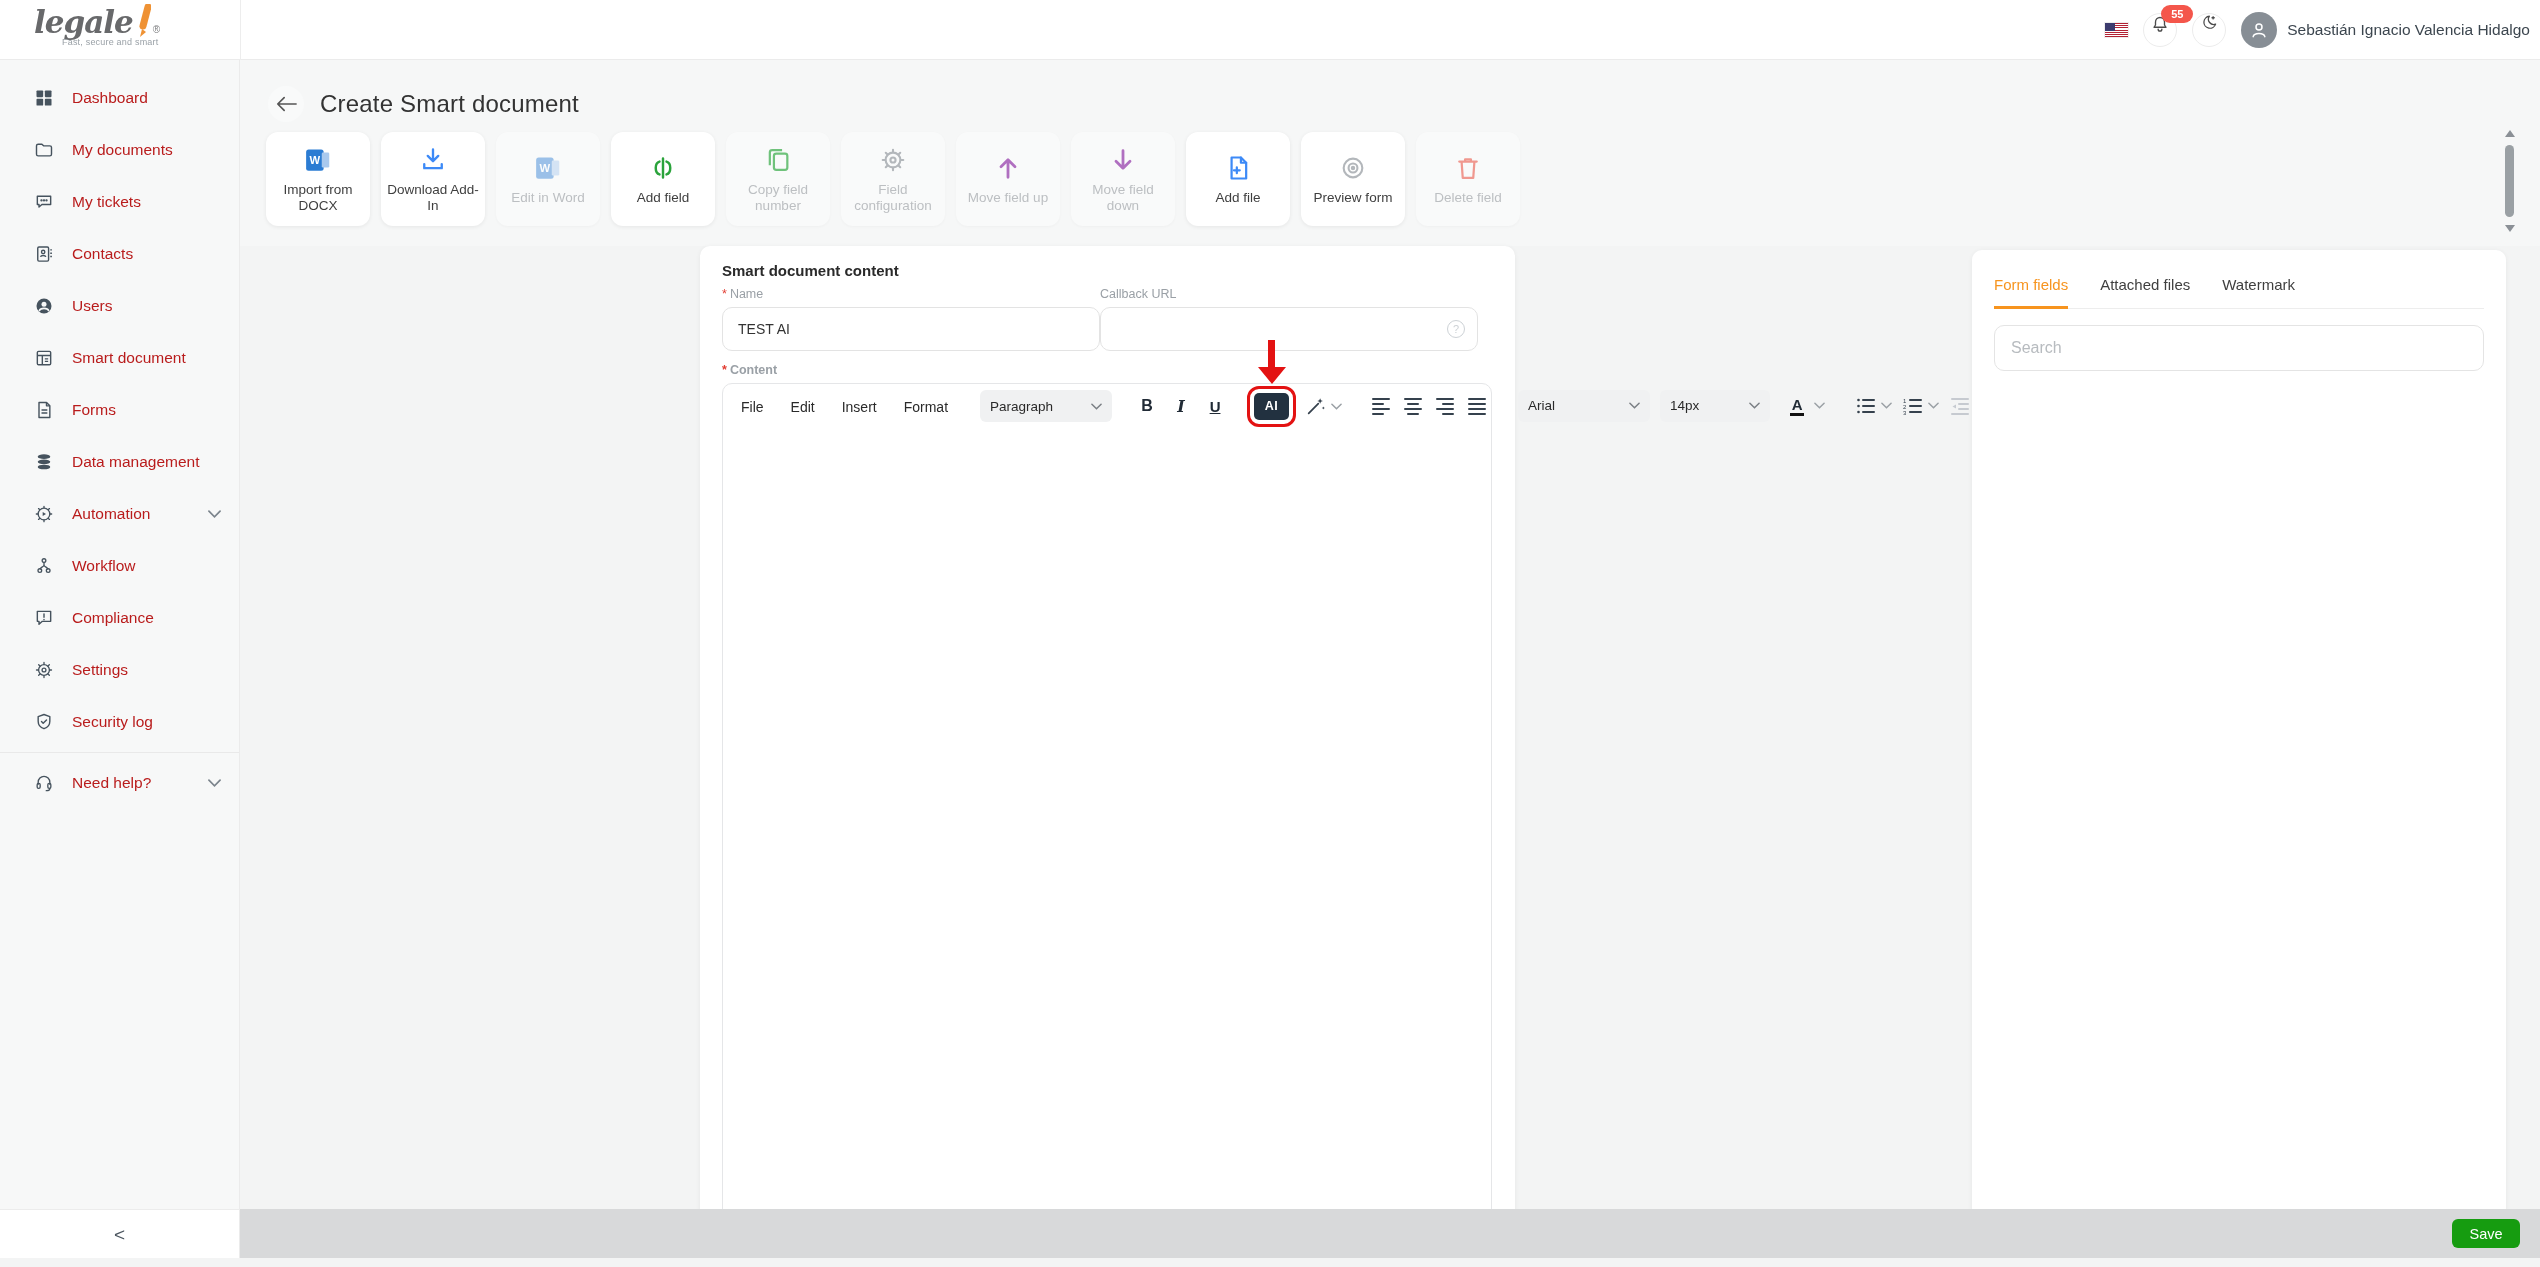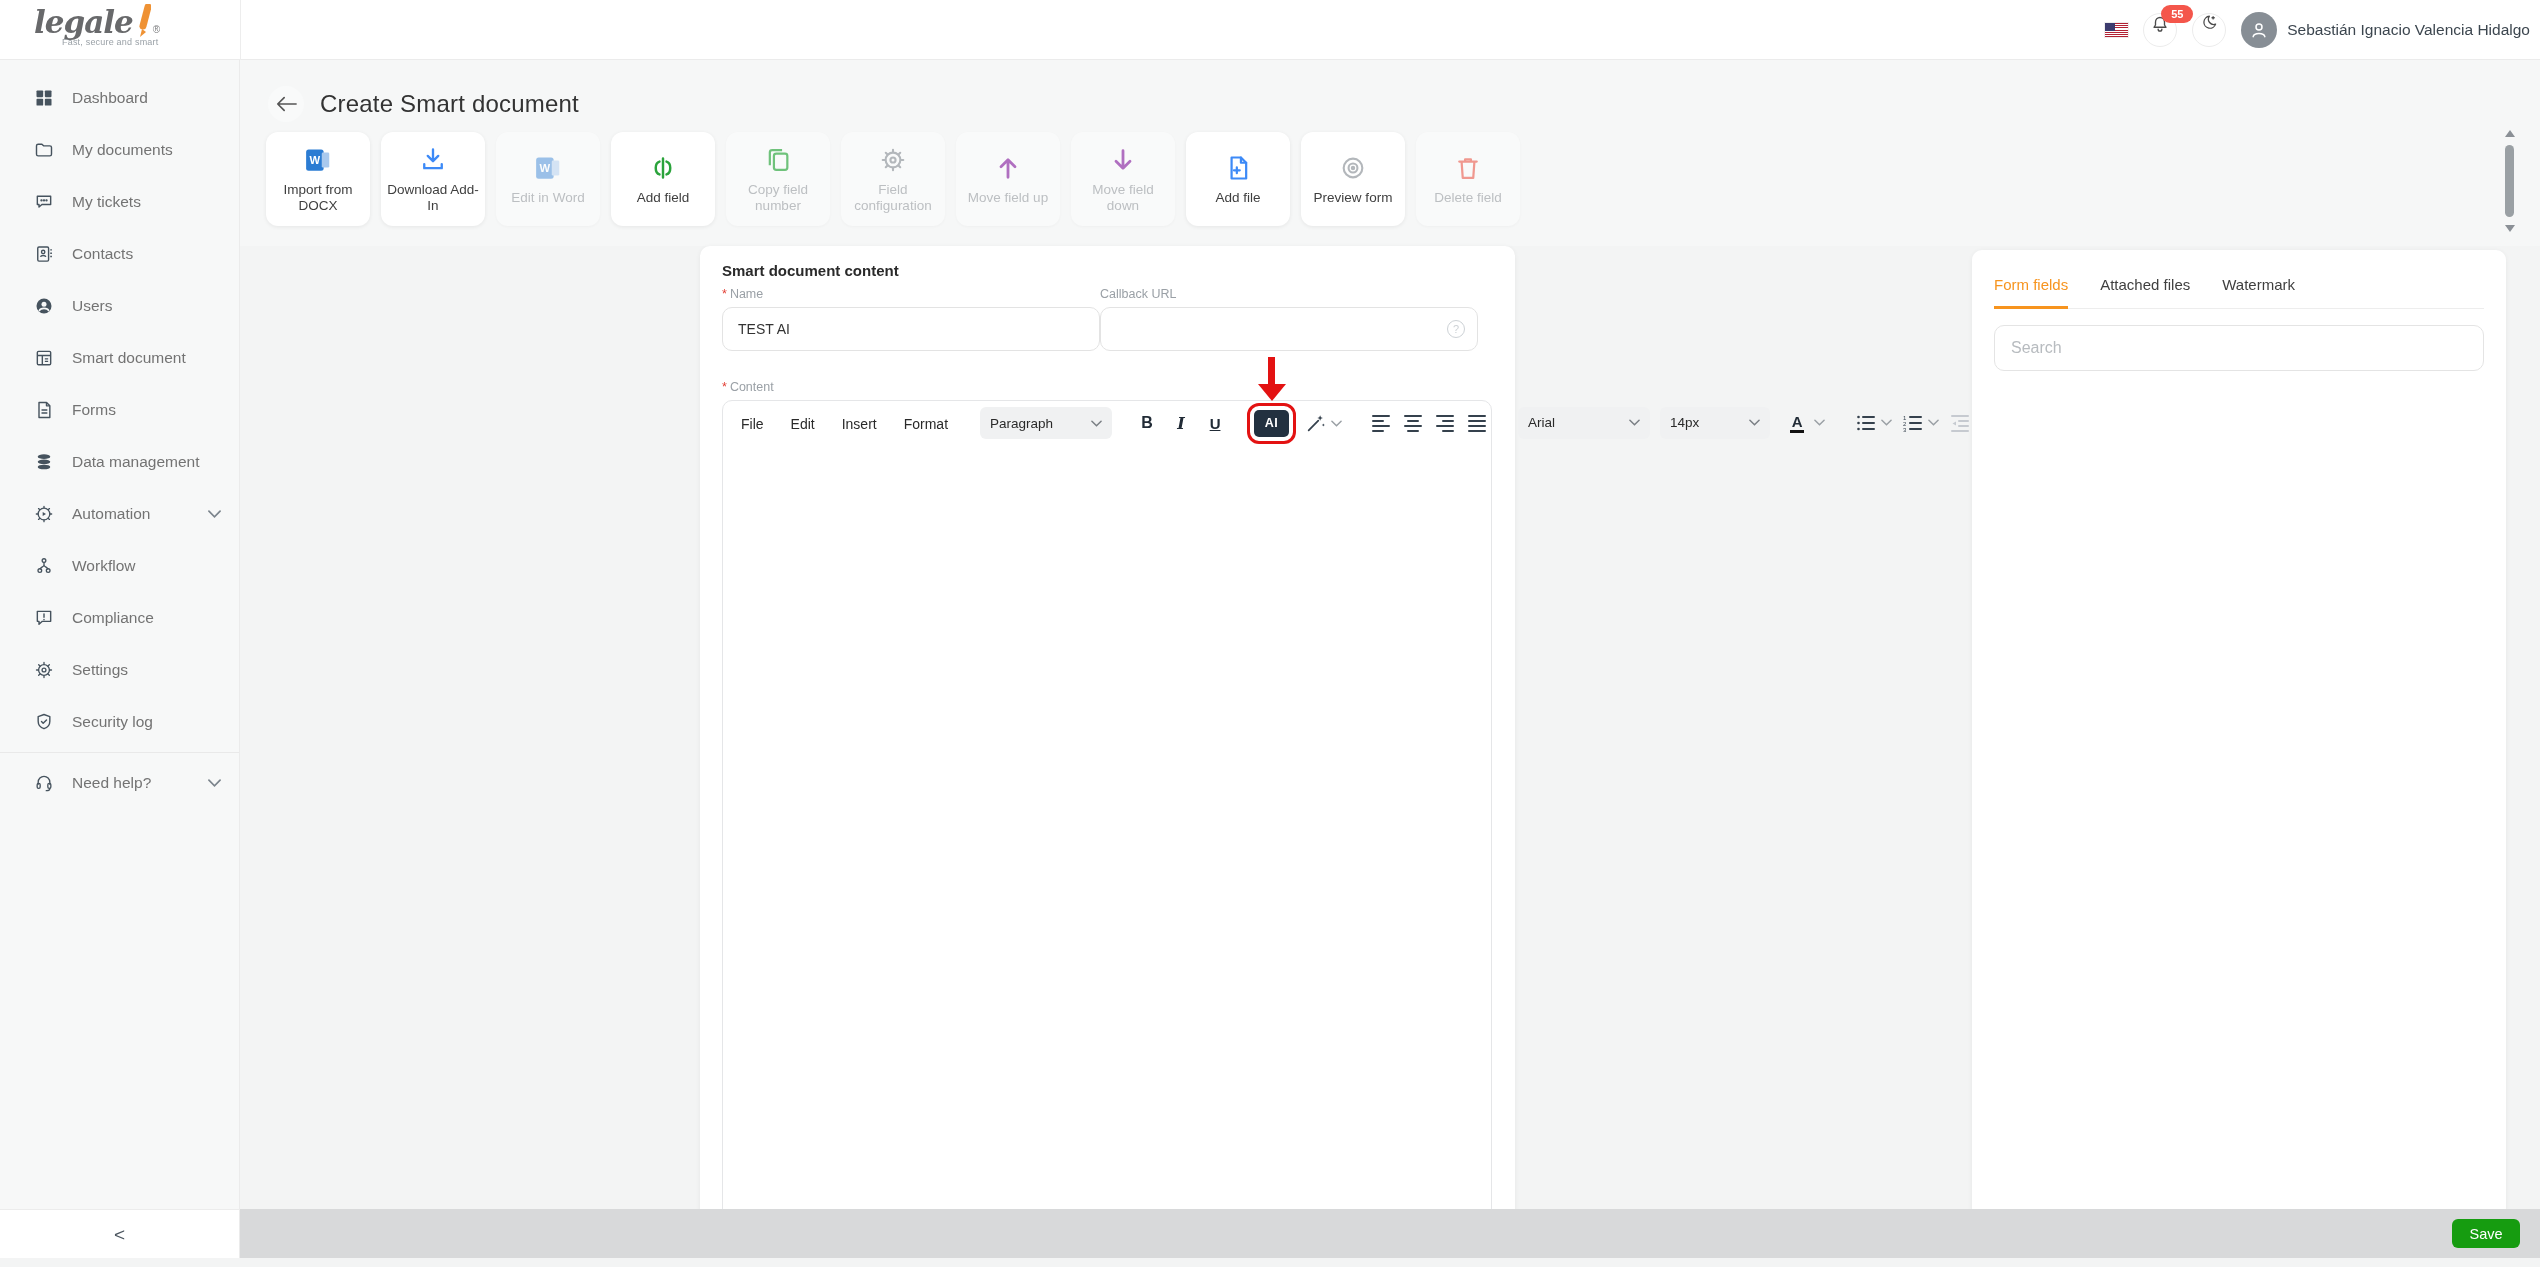--- a/index.html
+++ b/index.html
@@ -19,21 +19,21 @@
   .flag { position:relative; width:23px; height:14px; background:repeating-linear-gradient(180deg,#b22234 0 1.1px,#fff 1.1px 2.2px); box-shadow:0 0 0 1px #eee; cursor:pointer; }
   .flag::after { content:""; position:absolute; left:0; top:0; width:10px; height:7.5px; background:#3c3b6e; }
   .circle-btn { position:relative; width:34px; height:34px; border-radius:50%; background:#fff; border:1px solid #ececec; display:flex; justify-content:center; cursor:pointer; }
   .badge { position:absolute; left:17px; top:-9px; min-width:32px; height:18px; background:#f4564b; color:#fff; font-size:11px; font-weight:700; border-radius:10px; display:flex; align-items:center; justify-content:center; padding:0 7px; }
   .user { display:flex; align-items:center; gap:10px; cursor:pointer; }
   .avatar { width:36px; height:36px; border-radius:50%; background:#878e95; display:flex; align-items:center; justify-content:center; }
   .user-name { font-size:15.5px; color:#3c464f; }
 
   
   .sidebar { position:absolute; left:0; top:60px; width:240px; height:1158px; background:#f7f8f8; border-right:1px solid #ebebeb; padding-top:12px; z-index:5; }
-  .side-item { height:52px; display:flex; align-items:center; gap:18px; padding:0 18px 0 34px; font-size:15.5px; color:#737373; cursor:pointer; }
+  .side-item { height:52px; display:flex; align-items:center; gap:18px; padding:0 18px 0 34px; font-size:15.5px; color:#b91c1c; cursor:pointer; }
   .side-item .chev { margin-left:auto; }
   .side-div { border-top:1px solid #e9e9e9; margin:4px 0; }
   .sidebar-foot { position:absolute; left:0; bottom:0; width:240px; height:49px; background:#fff; border-top:1px solid #ececec; border-right:1px solid #ebebeb; display:flex; align-items:center; justify-content:center; z-index:7; }
   .collapse { font-size:19px; color:#4a545e; cursor:pointer; line-height:1; }
 
   
   .band { position:absolute; left:240px; top:60px; width:2300px; height:186px; background:#f6f7f7; }
   .page-head { position:absolute; left:28px; top:26px; display:flex; align-items:center; gap:16px; }
   .back-btn { width:36px; height:36px; border-radius:50%; display:flex; align-items:center; justify-content:center; cursor:pointer; background:#f9fafa; }
   .page-title { font-size:24px; font-weight:500; color:#333; letter-spacing:.2px; }
@@ -46,21 +46,21 @@
   
   .doc-card { position:absolute; left:700px; top:246px; width:815px; height:1002px; background:#fff; border-radius:10px; box-shadow:0 1px 5px rgba(0,0,0,.06); padding:16px 22px; }
   .section-title { font-size:15px; font-weight:700; color:#2a2a2a; }
   .field-grid { display:flex; margin-top:8px; }
   .field-col { width:378px; }
   .f-label { font-size:12.5px; color:#9aa0a6; margin-bottom:6px; }
   .req { color:#e23d32; margin-right:3px; }
   .t-input { width:100%; height:44px; border:1px solid #e3e3e3; border-radius:10px; font-size:14px; color:#333; padding:0 15px; outline:none; font-family:inherit; background:#fff; }
   .cb-wrap { position:relative; }
   .help-dot { position:absolute; right:13px; top:13px; width:18px; height:18px; border:1.4px solid #cdd2d6; border-radius:50%; color:#cdd2d6; font-size:11px; display:flex; align-items:center; justify-content:center; }
-  .content-label { margin-top:29px; }
+  .content-label { margin-top:12px;font-weight:bold; }
 
   
   .editor { position:relative; width:770px; height:840px; border:1px solid #e5e6e8; border-radius:10px; background:#fff; display:flex; flex-direction:row; }
   .menubar { height:37px; display:flex; align-items:flex-end; gap:27px; padding:0 18px 6px; font-size:14px; color:#2a2a2a; }
   .menubar span { cursor:pointer; }
   .tb { display:flex; align-items:center; padding:0 14px; }
   .tb1 { height:44px; }
   .tb2 { height:43px; }
   .tb-sep { border-top:1px solid #ededee; }
   .tb-strong-sep { border-top:1px solid #e4e5e7; }

